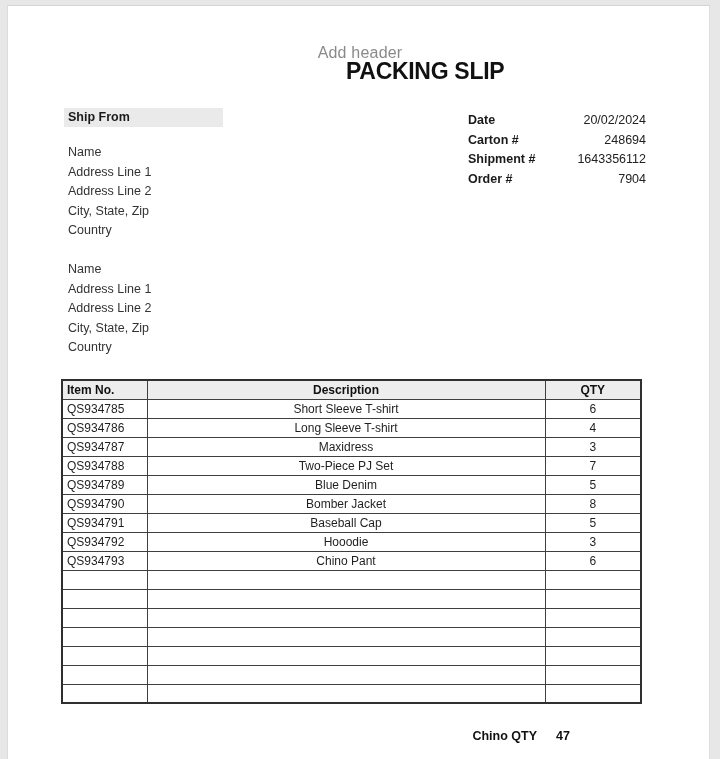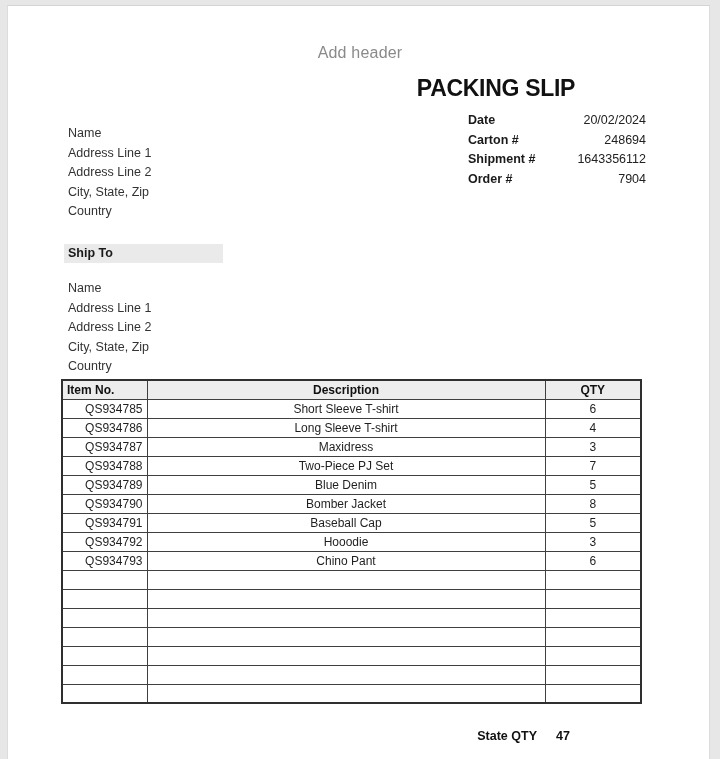--- a/index.html
+++ b/index.html
@@ -24,22 +24,22 @@
     position: absolute;
     left: 56px; top: 38px; width: 592px;
     text-align: center;
     font-size: 16px;
     color: #8a8a8a;
     letter-spacing: 0.2px;
   }
   
   .doc-title {
     position: absolute;
-    left: 338px; top: 69px; width: 300px;
-    text-align: center;
+    left: 338px; top: 52px; width: 300px;
+    text-align: left;
     font-size: 23px;
     font-weight: 700;
     color: #111111;
     letter-spacing: -0.3px;
   }
   
   .addr-block { position: absolute; left: 56px; width: 200px; }
   .addr-block.ship-from { top: 102px; }
   .addr-block.ship-to   { top: 238px; }
   .section-bar {
@@ -84,21 +84,21 @@
     font-size: 12px;
     padding: 0 4px;
     overflow: hidden;
     white-space: nowrap;
   }
   .items-table th {
     background: #ededed;
     font-weight: 700;
     color: #111111;
   }
-  .col-item { width: 85px;  text-align: right; }
+  .col-item { width: 85px;  text-align: left; }
   .col-desc { width: 398px; text-align: center; }
   .col-qty  { width: 96px; text-align: center; }
   th.col-item { text-align: left; }
   
   .total-label {
     position: absolute;
     left: 333px; top: 723px; width: 196px;
     text-align: right;
     font-size: 12.5px; font-weight: 700;
     color: #111111;
@@ -114,20 +114,21 @@
 </head>
 <body>
 
 <div class="page">
 
   <div class="add-header">Add header</div>
 
   <div class="doc-title">PACKING SLIP</div>
 
   <div class="addr-block ship-from">
+    <div class="section-bar">Ship From</div>
     <div class="addr-lines">
       <div class="addr-line">Name</div>
       <div class="addr-line">Address Line 1</div>
       <div class="addr-line">Address Line 2</div>
       <div class="addr-line">City, State, Zip</div>
       <div class="addr-line">Country</div>
     </div>
   </div>
 
   <div class="order-info">
@@ -143,21 +144,20 @@
       <span class="info-label">Shipment #</span>
       <span class="info-value">1643356112</span>
     </div>
     <div class="info-row">
       <span class="info-label">Order #</span>
       <span class="info-value">7904</span>
     </div>
   </div>
 
   <div class="addr-block ship-to">
-    <div class="section-bar">Ship To</div>
     <div class="addr-lines">
       <div class="addr-line">Name</div>
       <div class="addr-line">Address Line 1</div>
       <div class="addr-line">Address Line 2</div>
       <div class="addr-line">City, State, Zip</div>
       <div class="addr-line">Country</div>
     </div>
   </div>
 
   <table class="items-table">
@@ -250,16 +250,16 @@
           <td class="col-qty"></td>
         </tr>
         <tr>
           <td class="col-item"></td>
           <td class="col-desc"></td>
           <td class="col-qty"></td>
         </tr>
       </tbody>
   </table>
 
-  <div class="total-label">State QTY</div>
+  <div class="total-label">Chino QTY</div>
   <div class="total-value">47</div>
 
 </div>
 
 </body></html>

